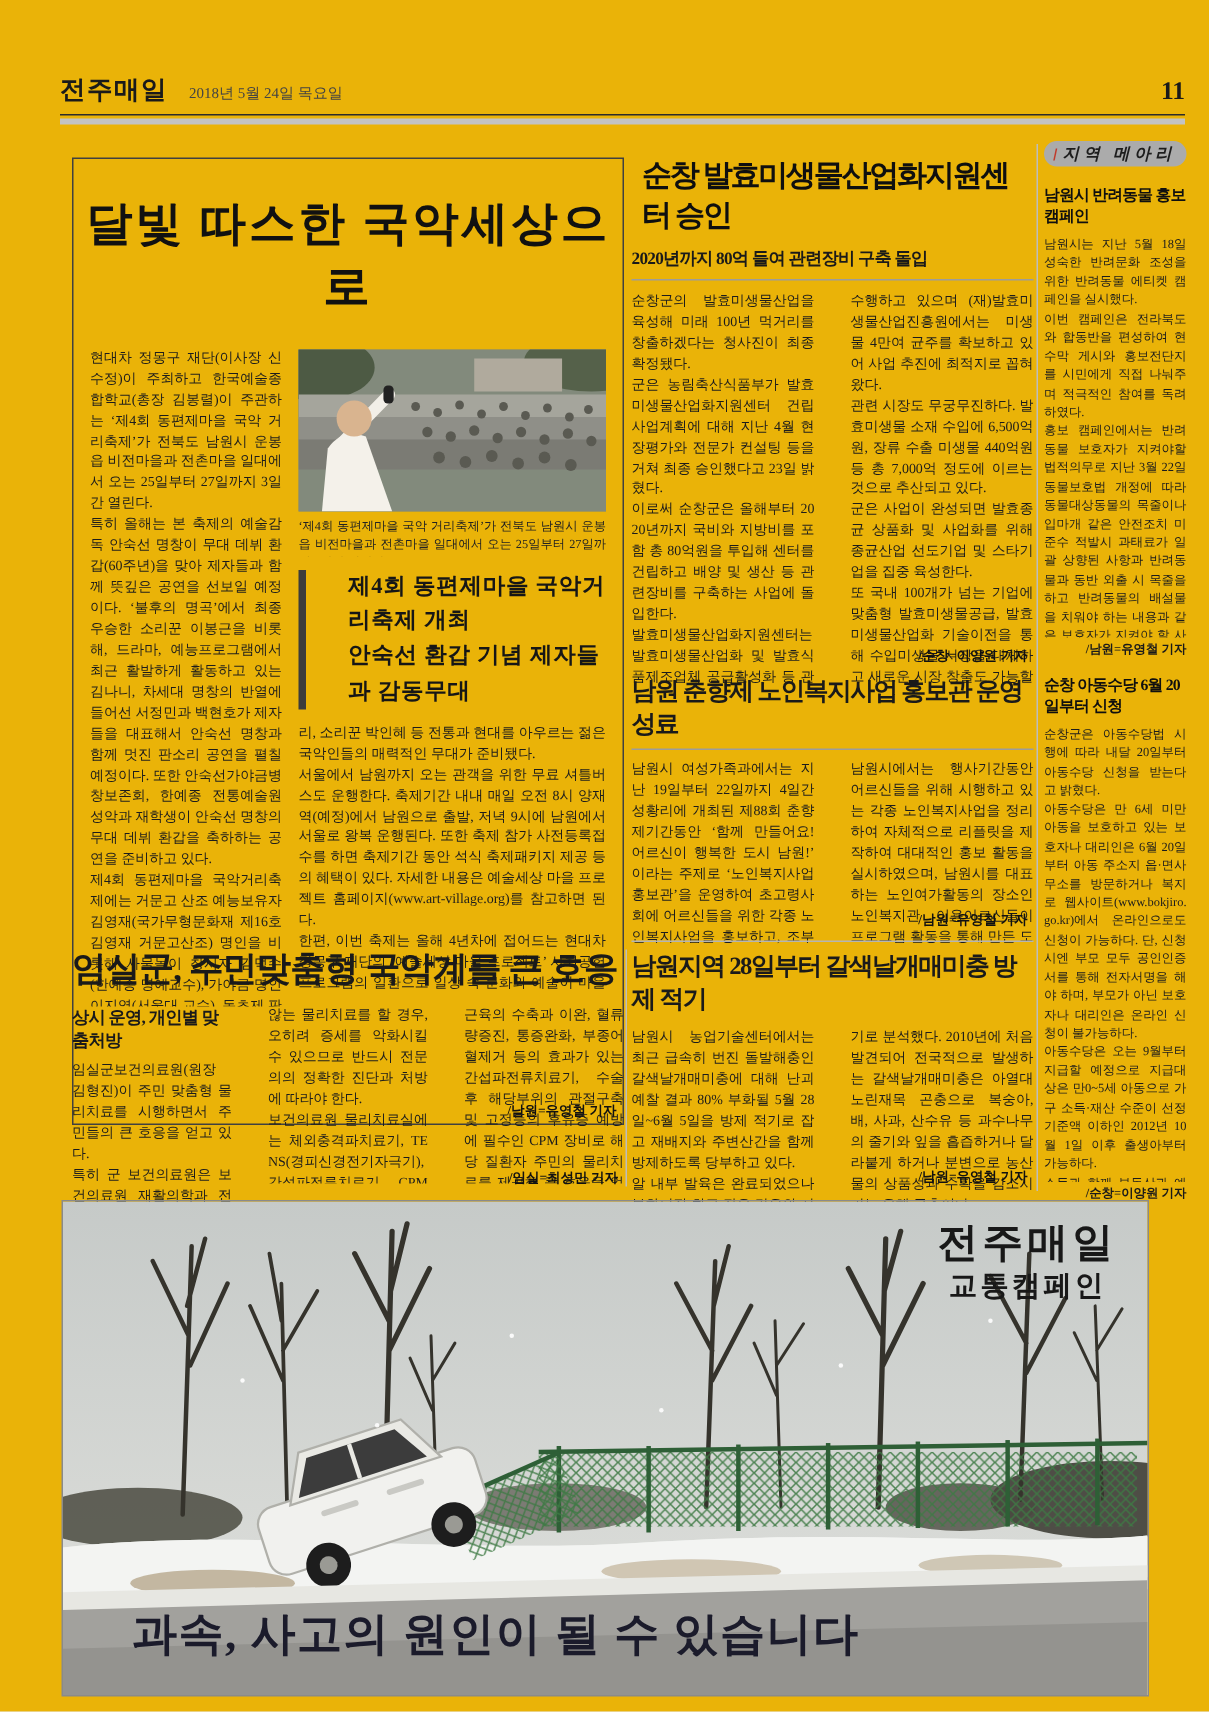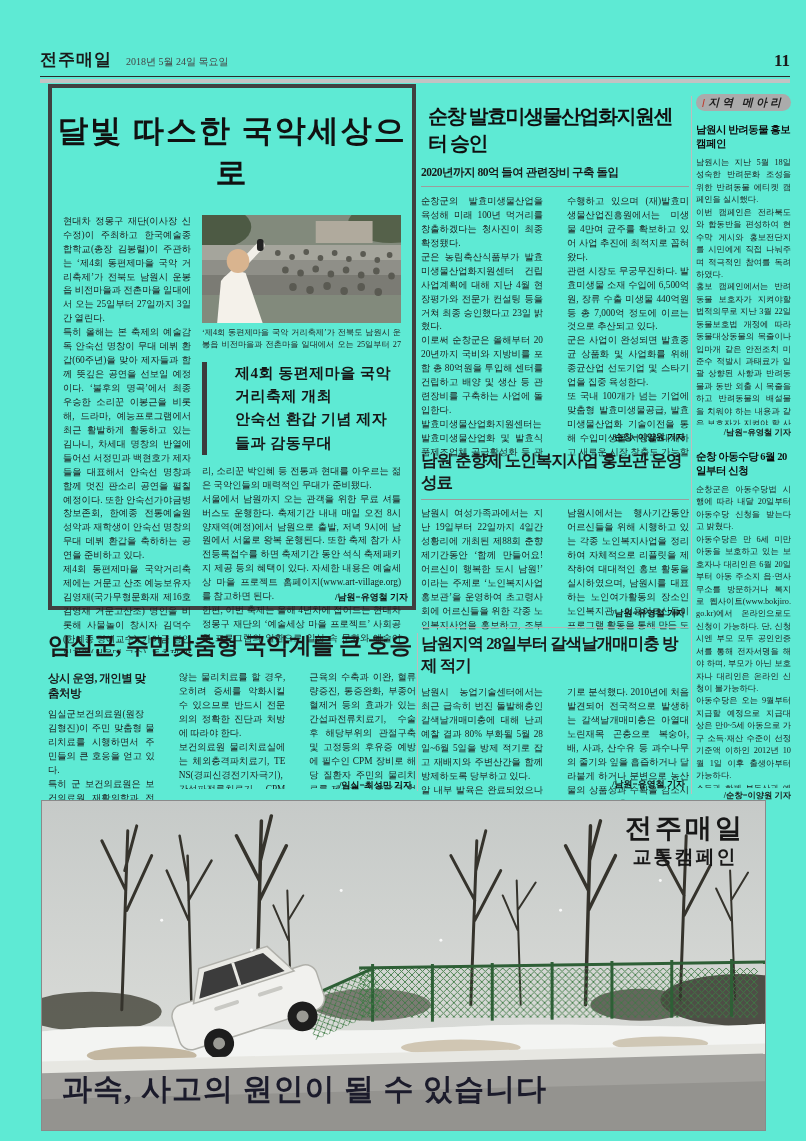--- a/index.html
+++ b/index.html
@@ -1,33 +1,33 @@
 <!DOCTYPE html>
 <html><head>
 <meta charset="utf-8">
 <style>
   html,body{margin:0;padding:0;background:#e9e9e9;}
-  .page{position:relative;width:806px;height:1141px;background:#5eead4;margin:0 auto;
+  .page{position:relative;width:806px;height:1141px;background:#eab308;margin:0 auto;
         font-family:"Liberation Serif","DejaVu Serif",serif;color:#1a1a1a;overflow:hidden;}
   
   .masthead-row{position:absolute;left:40px;right:16px;top:47px;height:24px;display:flex;align-items:flex-end;}
   .masthead{font-size:17px;font-weight:bold;letter-spacing:1px;}
   .issue-date{font-size:10px;color:#444;margin-left:14px;padding-bottom:2px;}
   .section-title{position:absolute;left:0;right:0;text-align:center;font-size:15px;font-weight:bold;letter-spacing:2px;}
   .pagenum{margin-left:auto;font-size:17px;font-weight:bold;}
   .header-rule{position:absolute;left:40px;right:16px;top:76px;border-top:1px solid #2b2b2b;}
   .header-rule-thick{position:absolute;left:40px;right:16px;top:79px;height:4px;background:#c3c3c3;}
   
   .body-text{font-size:9.3px;line-height:1.5;text-align:justify;word-break:break-all;
              white-space:pre-line;overflow:hidden;color:#1c1c1c;}
   .byline{position:absolute;right:4px;bottom:2px;font-size:9px;font-weight:bold;color:#111;}
   .hrule{border-top:1px solid #9c9c9c;}
   .cols{display:flex;gap:24px;}
   
-  .feature{position:absolute;left:48px;top:84px;width:368px;height:526px;border:4px solid #404040;box-sizing:border-box;}
+  .feature{position:absolute;left:48px;top:105px;width:368px;height:645px;border:1px solid #404040;box-sizing:border-box;}
   .feature-headline{margin-top:22px;text-align:center;font-size:31px;font-weight:bold;letter-spacing:2px;color:#111;}
   .feature-cols{display:flex;gap:11px;padding:0 11px;margin-top:16px;}
   .f-col1{width:128px;height:438px;}
   .f-col2{flex:1;min-width:0;}
   .f-photo{width:100%;height:108px;display:block;background:#7d8577;}
   .f-caption{font-size:8.2px;line-height:1.45;margin-top:4px;height:26px;overflow:hidden;text-align:justify;word-break:break-all;color:#222;}
   .f-subhead{margin-top:9px;border-left:5px solid #3c3c3c;padding-left:28px;}
   .f-subhead div{font-size:15px;font-weight:bold;line-height:1.55;letter-spacing:0.5px;color:#161616;}
   .f-body2{margin-top:10px;height:178px;}
   
@@ -64,21 +64,21 @@
   .vrule{position:absolute;width:1px;background:#bdbdbd;}
   .vrule-sidebar{left:691px;top:96px;height:698px;}
   .vrule-imsil{left:417px;top:633px;height:158px;}
   .hrule-mid{position:absolute;left:421px;top:627px;width:268px;border-top:1px solid #b5b5b5;}
   
   .photo-fig{position:absolute;left:41px;top:800px;width:725px;height:331px;border:1px solid #8a8a8a;box-sizing:border-box;}
   .photo-scene{display:block;width:100%;height:100%;}
   .photo-brand{position:absolute;top:13px;right:20px;text-align:center;color:#181818;}
   .photo-brand .b1{font-size:27px;font-weight:bold;letter-spacing:3px;line-height:1.1;}
   .photo-brand .b2{font-size:19px;font-weight:bold;letter-spacing:2px;text-align:center;}
-  .photo-caption{position:absolute;left:20px;bottom:20px;font-size:30px;font-weight:bold;letter-spacing:1px;color:#1b1b2b;}
+  .photo-caption{position:absolute;left:46px;bottom:20px;font-size:30px;font-weight:bold;letter-spacing:1px;color:#1b1b2b;}
 </style>
 </head>
 <body>
 
 <div class="page">
 
   <div class="masthead-row">
     <span class="masthead">전주매일</span>
     <span class="issue-date">2018년 5월 24일 목요일</span>
     <span class="pagenum">11</span>

